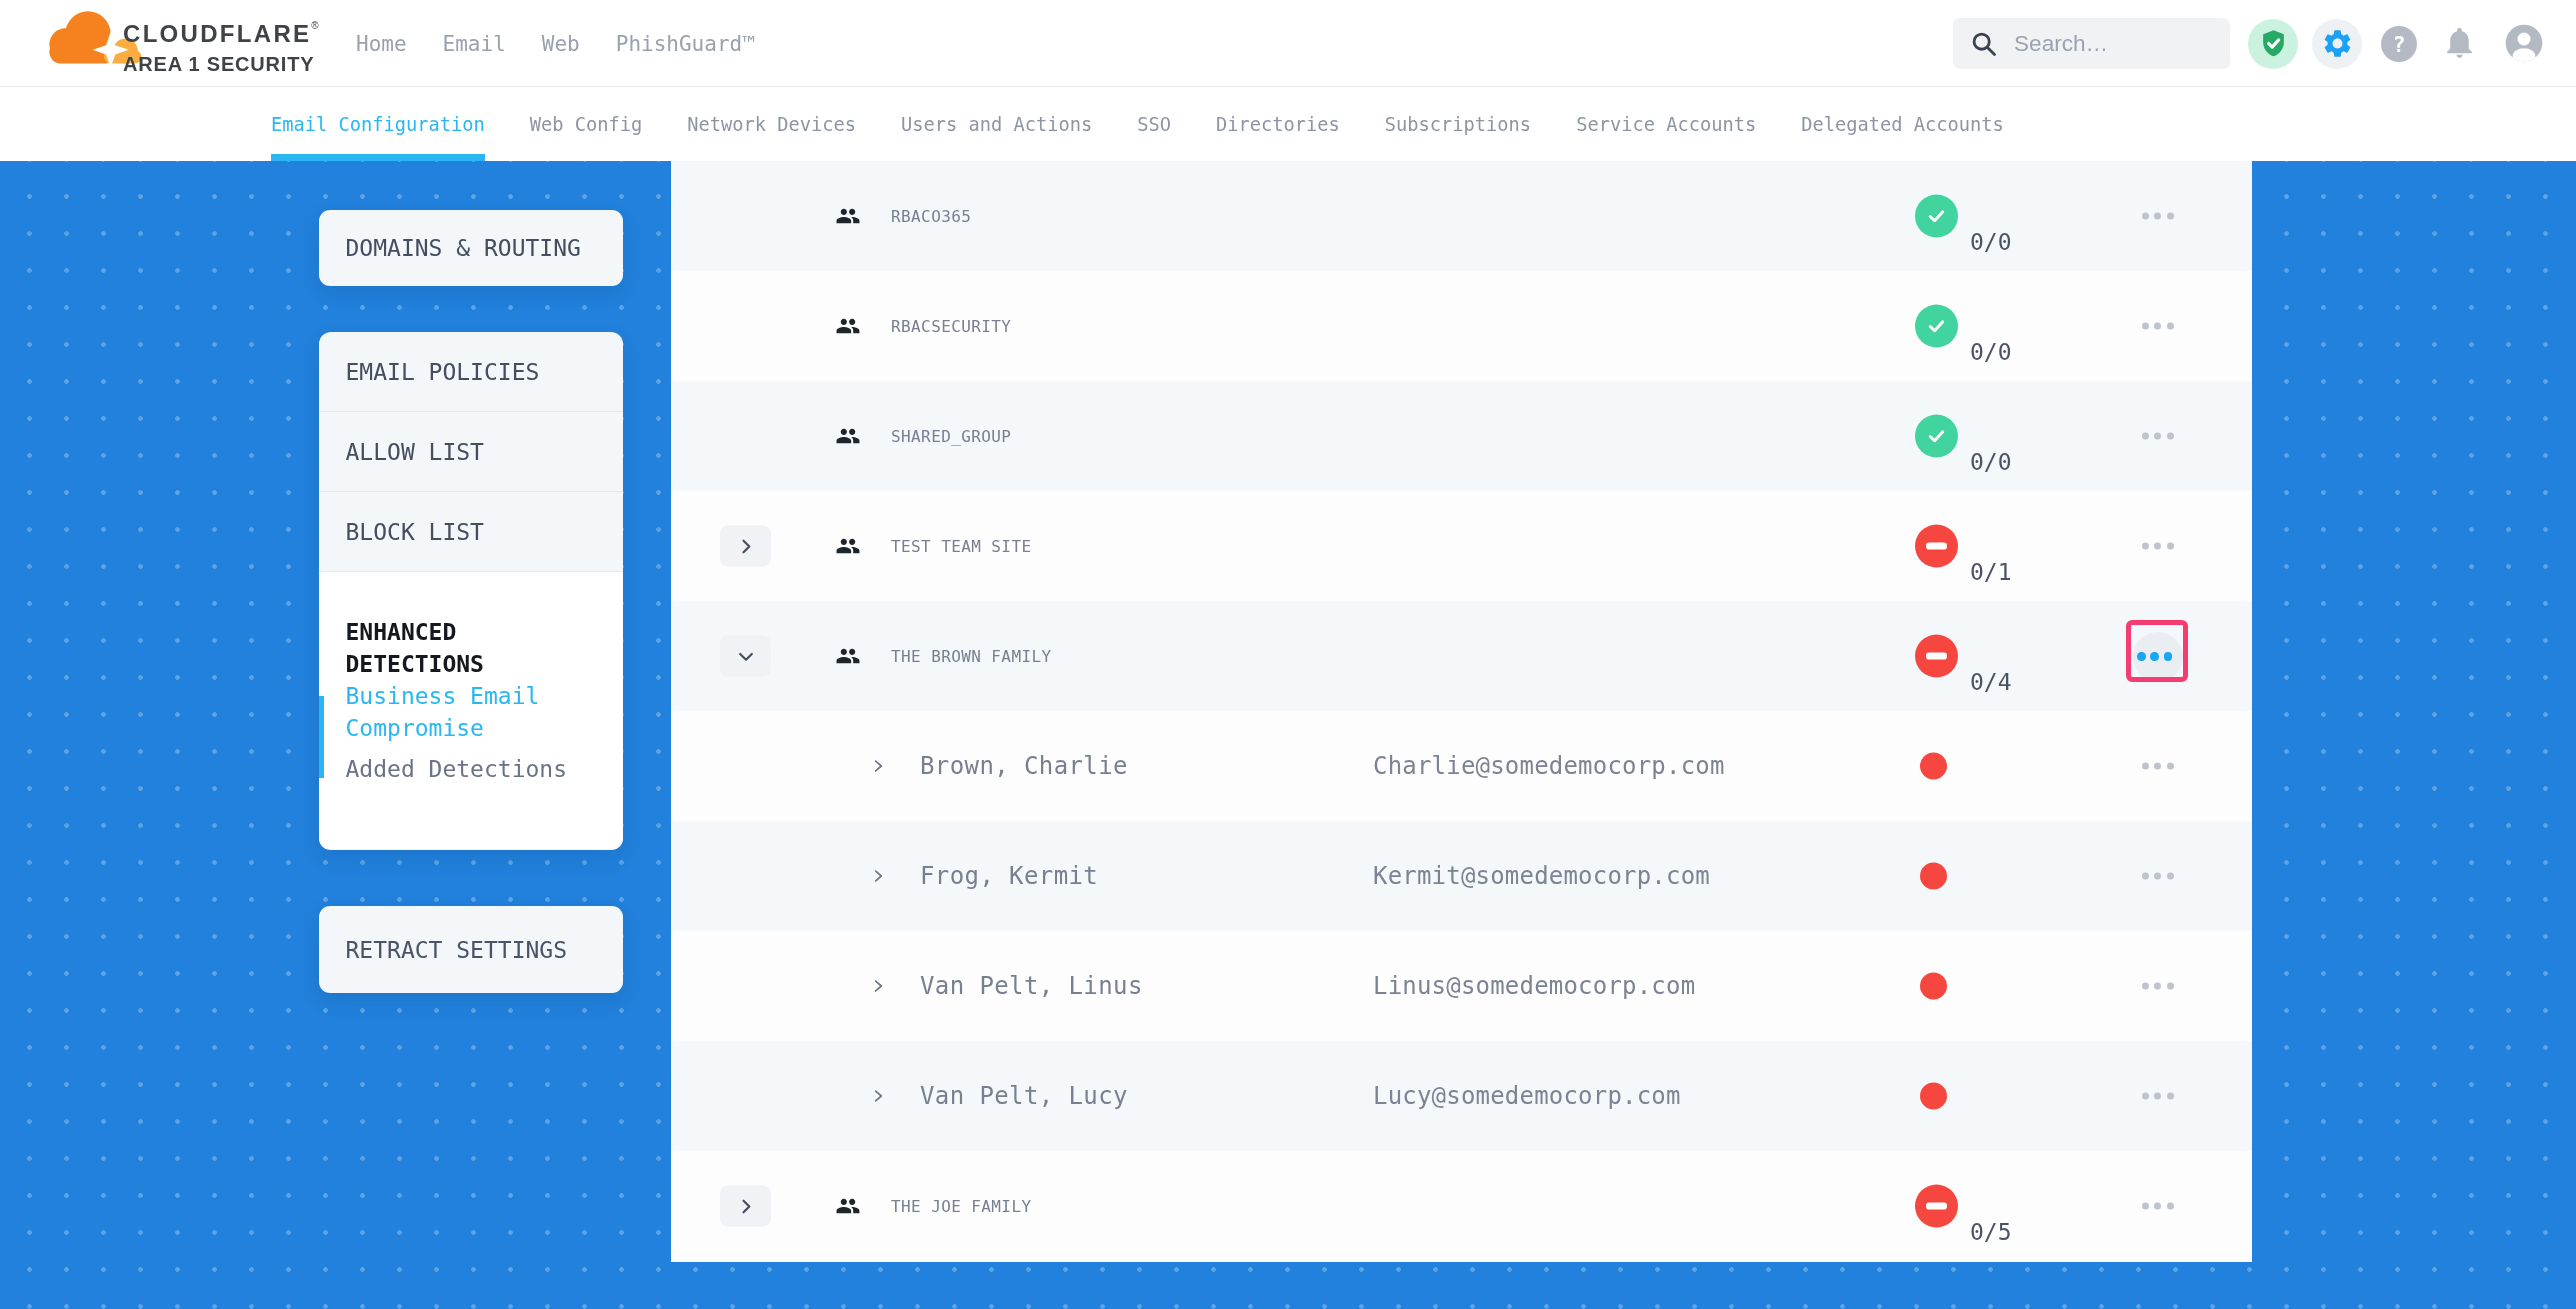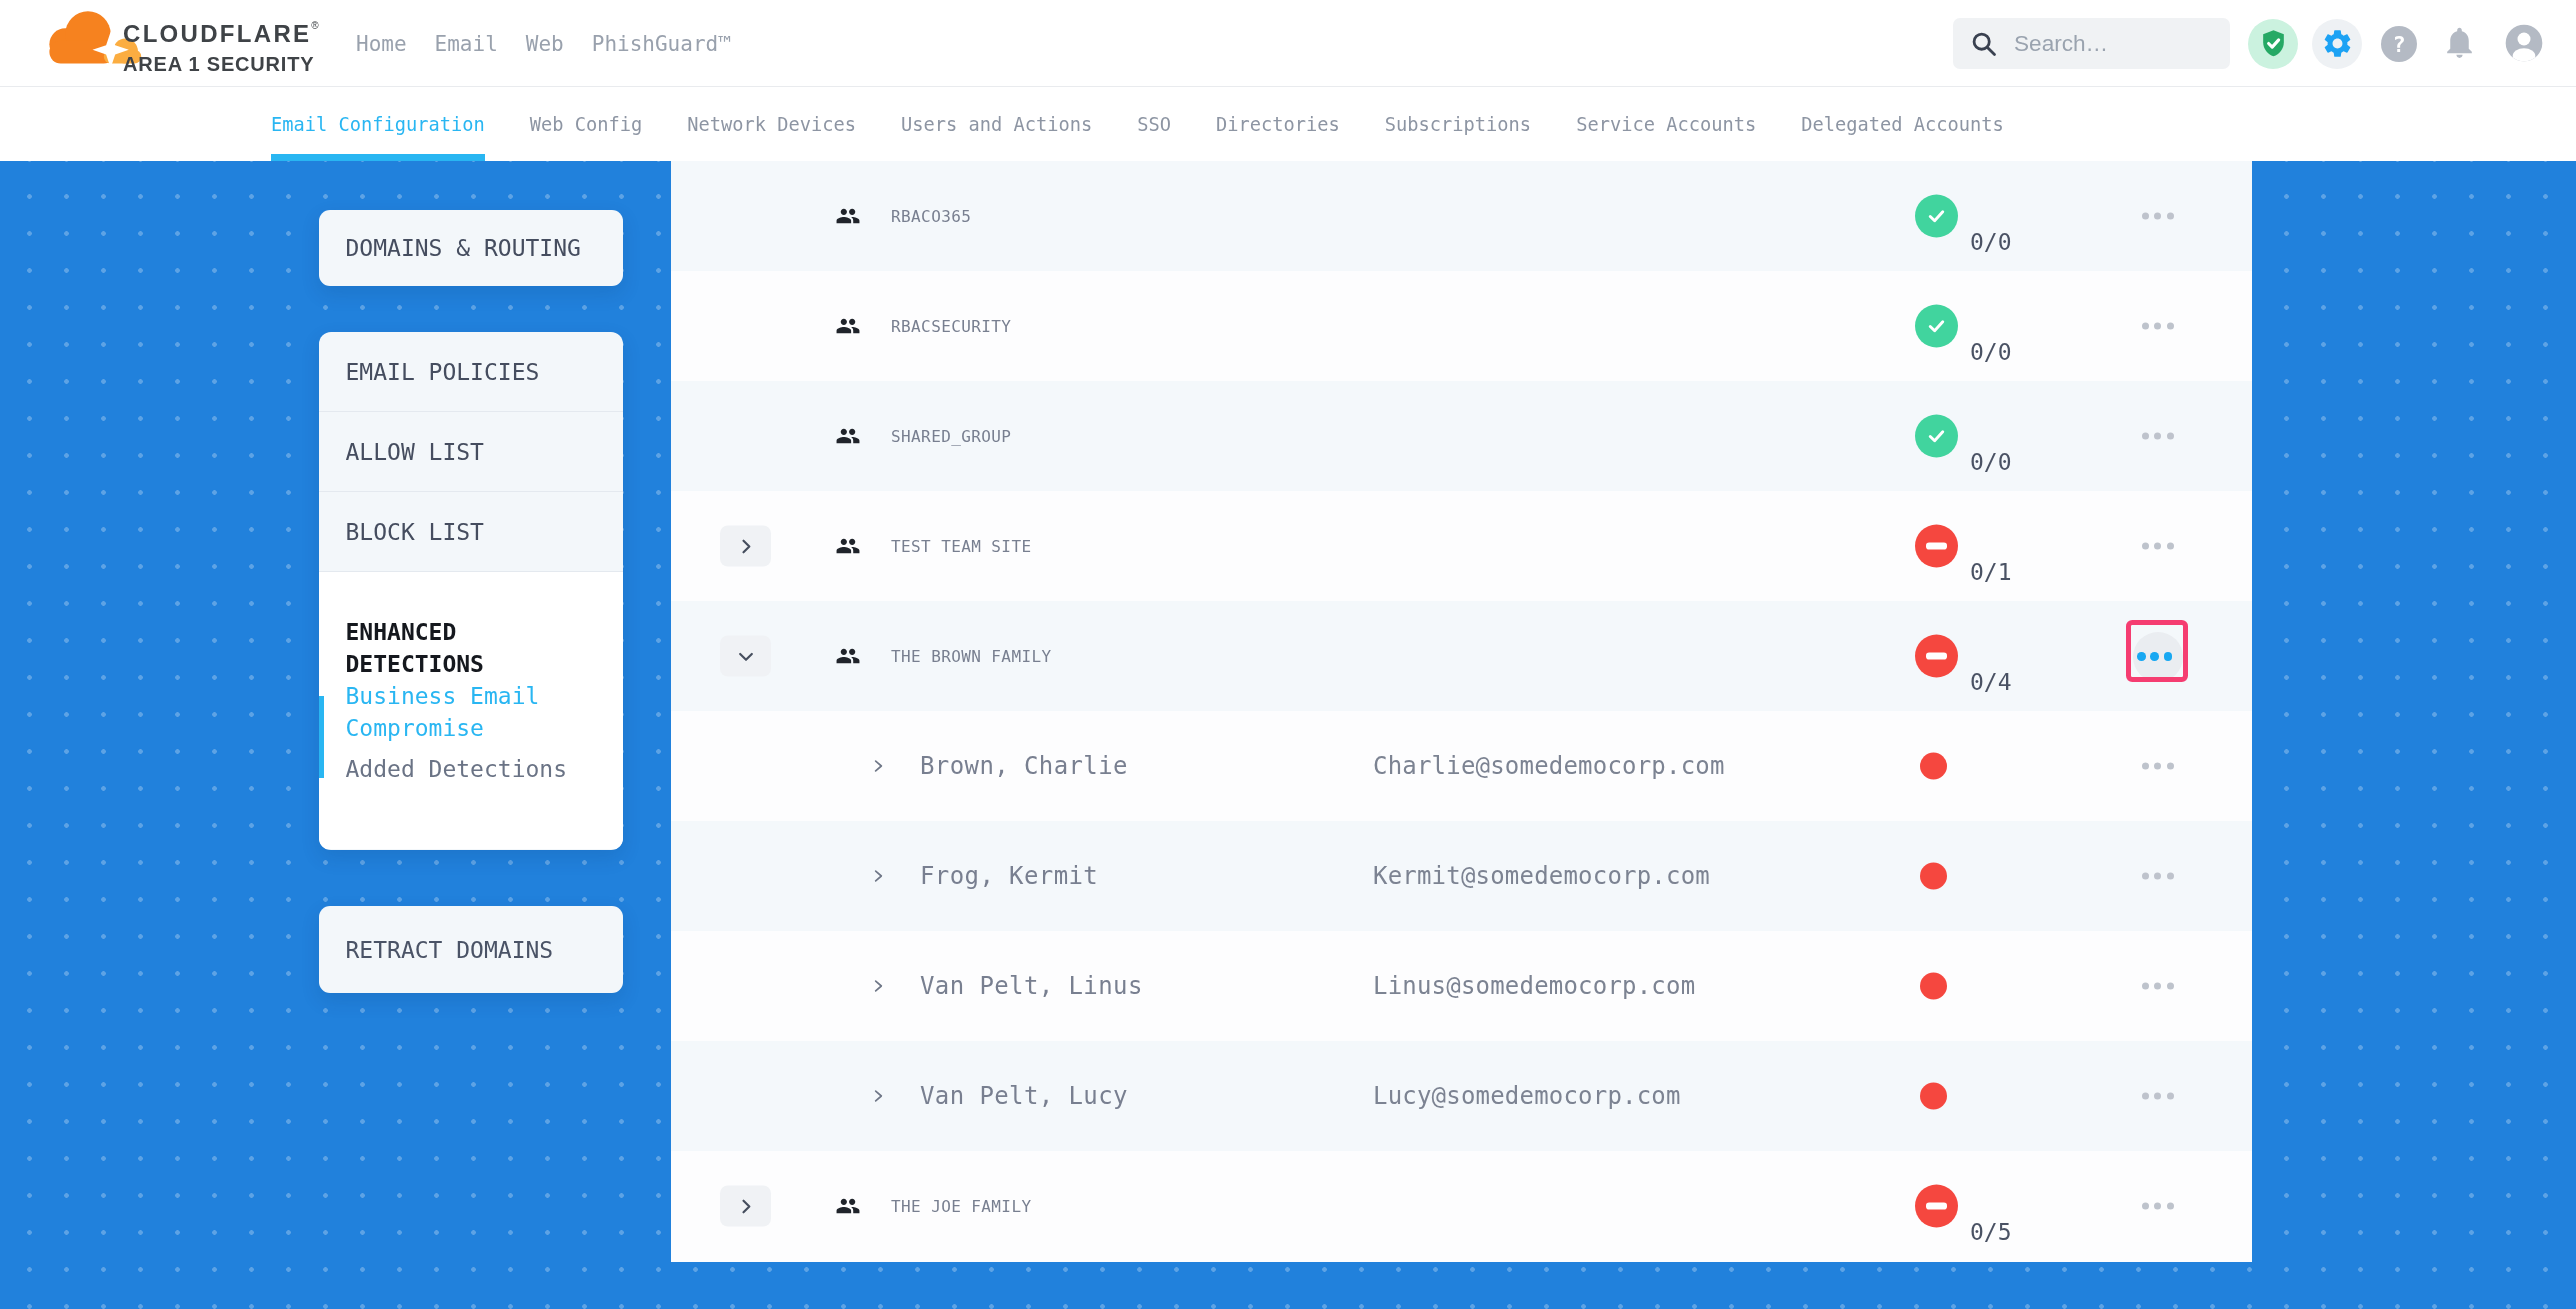--- a/index.html
+++ b/index.html
@@ -13,21 +13,21 @@
   .header { position:absolute; top:0; left:0; width:2576px; height:87px;
             background:#ffffff; border-bottom:1.6px solid #E9EBEE; z-index:20; }
   .logo-cloud { position:absolute; left:34px; top:9.3px; width:117px; height:59px; }
   .brand { position:absolute; left:123px; top:20px; }
   .brand-name { font-family:"Liberation Sans", sans-serif; font-weight:bold;
                 font-size:24px; letter-spacing:2.3px; color:#3F4347; }
   .brand-reg { font-family:"Liberation Sans", sans-serif; font-size:10px; color:#3F4347; vertical-align:top; }
   .brand-sub { font-family:"Liberation Sans", sans-serif; font-weight:bold;
                font-size:20px; letter-spacing:0.8px; color:#3F4347; margin-top:4.7px; }
   .topnav { position:absolute; left:356px; top:0; height:87px; display:flex;
-            align-items:center; gap:28px; }
+            align-items:center; gap:36px; }
   .topnav-link { font-size:21px; color:#99A1AD; cursor:pointer; }
 
   .search-box { position:absolute; left:1953px; top:18px; width:277px; height:51px;
                 background:#F0F2F4; border-radius:7px; display:flex; align-items:center;
                 padding:0 14px 0 17px; }
   .search-box svg { flex:0 0 auto; margin-right:14px; }
   .search-input { border:none; outline:none; background:transparent; width:187px;
                   font-family:Liberation Sans, sans-serif; font-size:22.6px; color:#5A6270; }
   .search-input::placeholder { color:#9AA3AF; }
 
@@ -207,21 +207,21 @@
     <div class="side-item">BLOCK LIST</div>
     <div class="active-section">
       <div class="sec-title">ENHANCED DETECTIONS</div>
       <div class="sec-link bec">Business Email Compromise</div>
       <div class="sec-link added">Added Detections</div>
     </div>
     <div class="active-bar"></div>
   </div>
 
   <div class="card card-retract">
-    <span class="card-label">RETRACT DOMAINS</span>
+    <span class="card-label">RETRACT SETTINGS</span>
   </div>
 
   <div class="panel">
 
     <div class="row alt">
       <span class="rowel gicon"><svg viewBox="0 0 24 24" width="34" height="25">
             <path fill="#20242B" d="M16 11c1.66 0 2.99-1.34 2.99-3S17.66 5 16 5c-1.66 0-3 1.34-3 3s1.34 3 3 3zm-8 0c1.66 0 2.99-1.34 2.99-3S9.66 5 8 5C6.34 5 5 6.34 5 8s1.34 3 3 3zm0 2c-2.33 0-7 1.17-7 3.5V19h14v-2.5c0-2.33-4.67-3.5-7-3.5zm8 0c-.29 0-.62.02-.97.05 1.16.84 1.97 1.97 1.97 3.45V19h6v-2.5c0-2.33-4.67-3.5-7-3.5z"></path>
           </svg></span>
       <span class="rowel gname">RBACO365</span>
       <span class="rowel badge ok">

